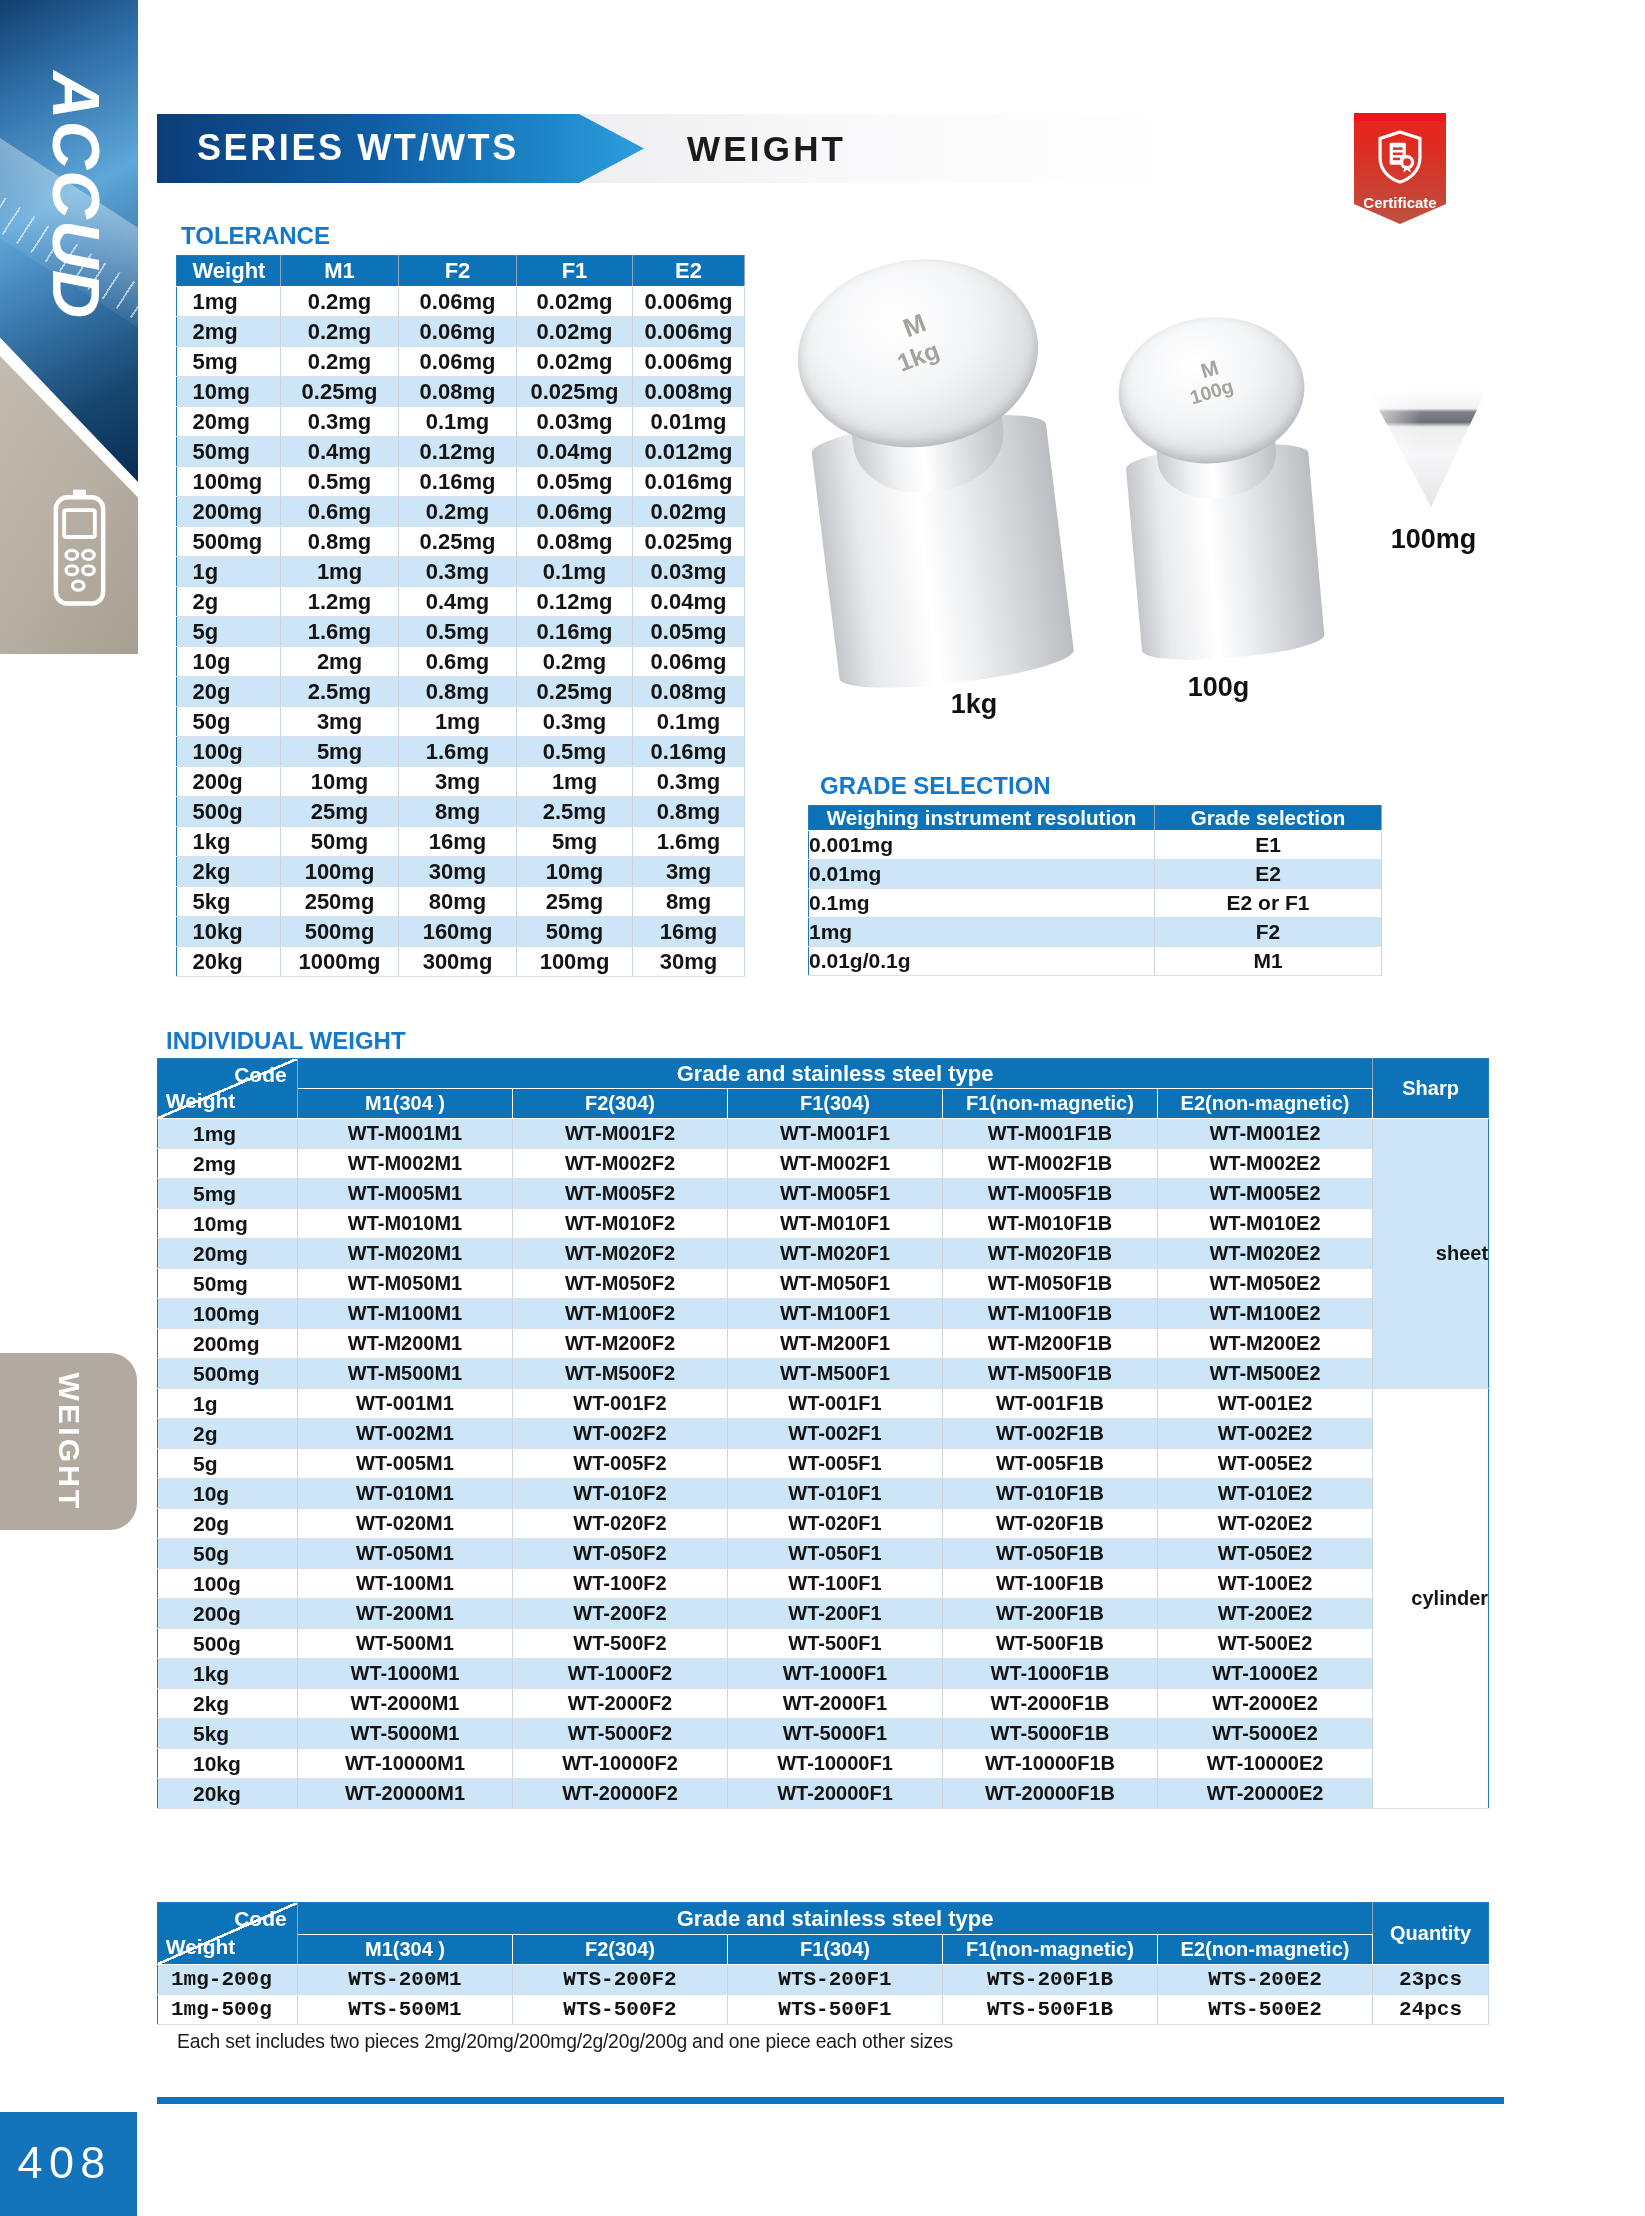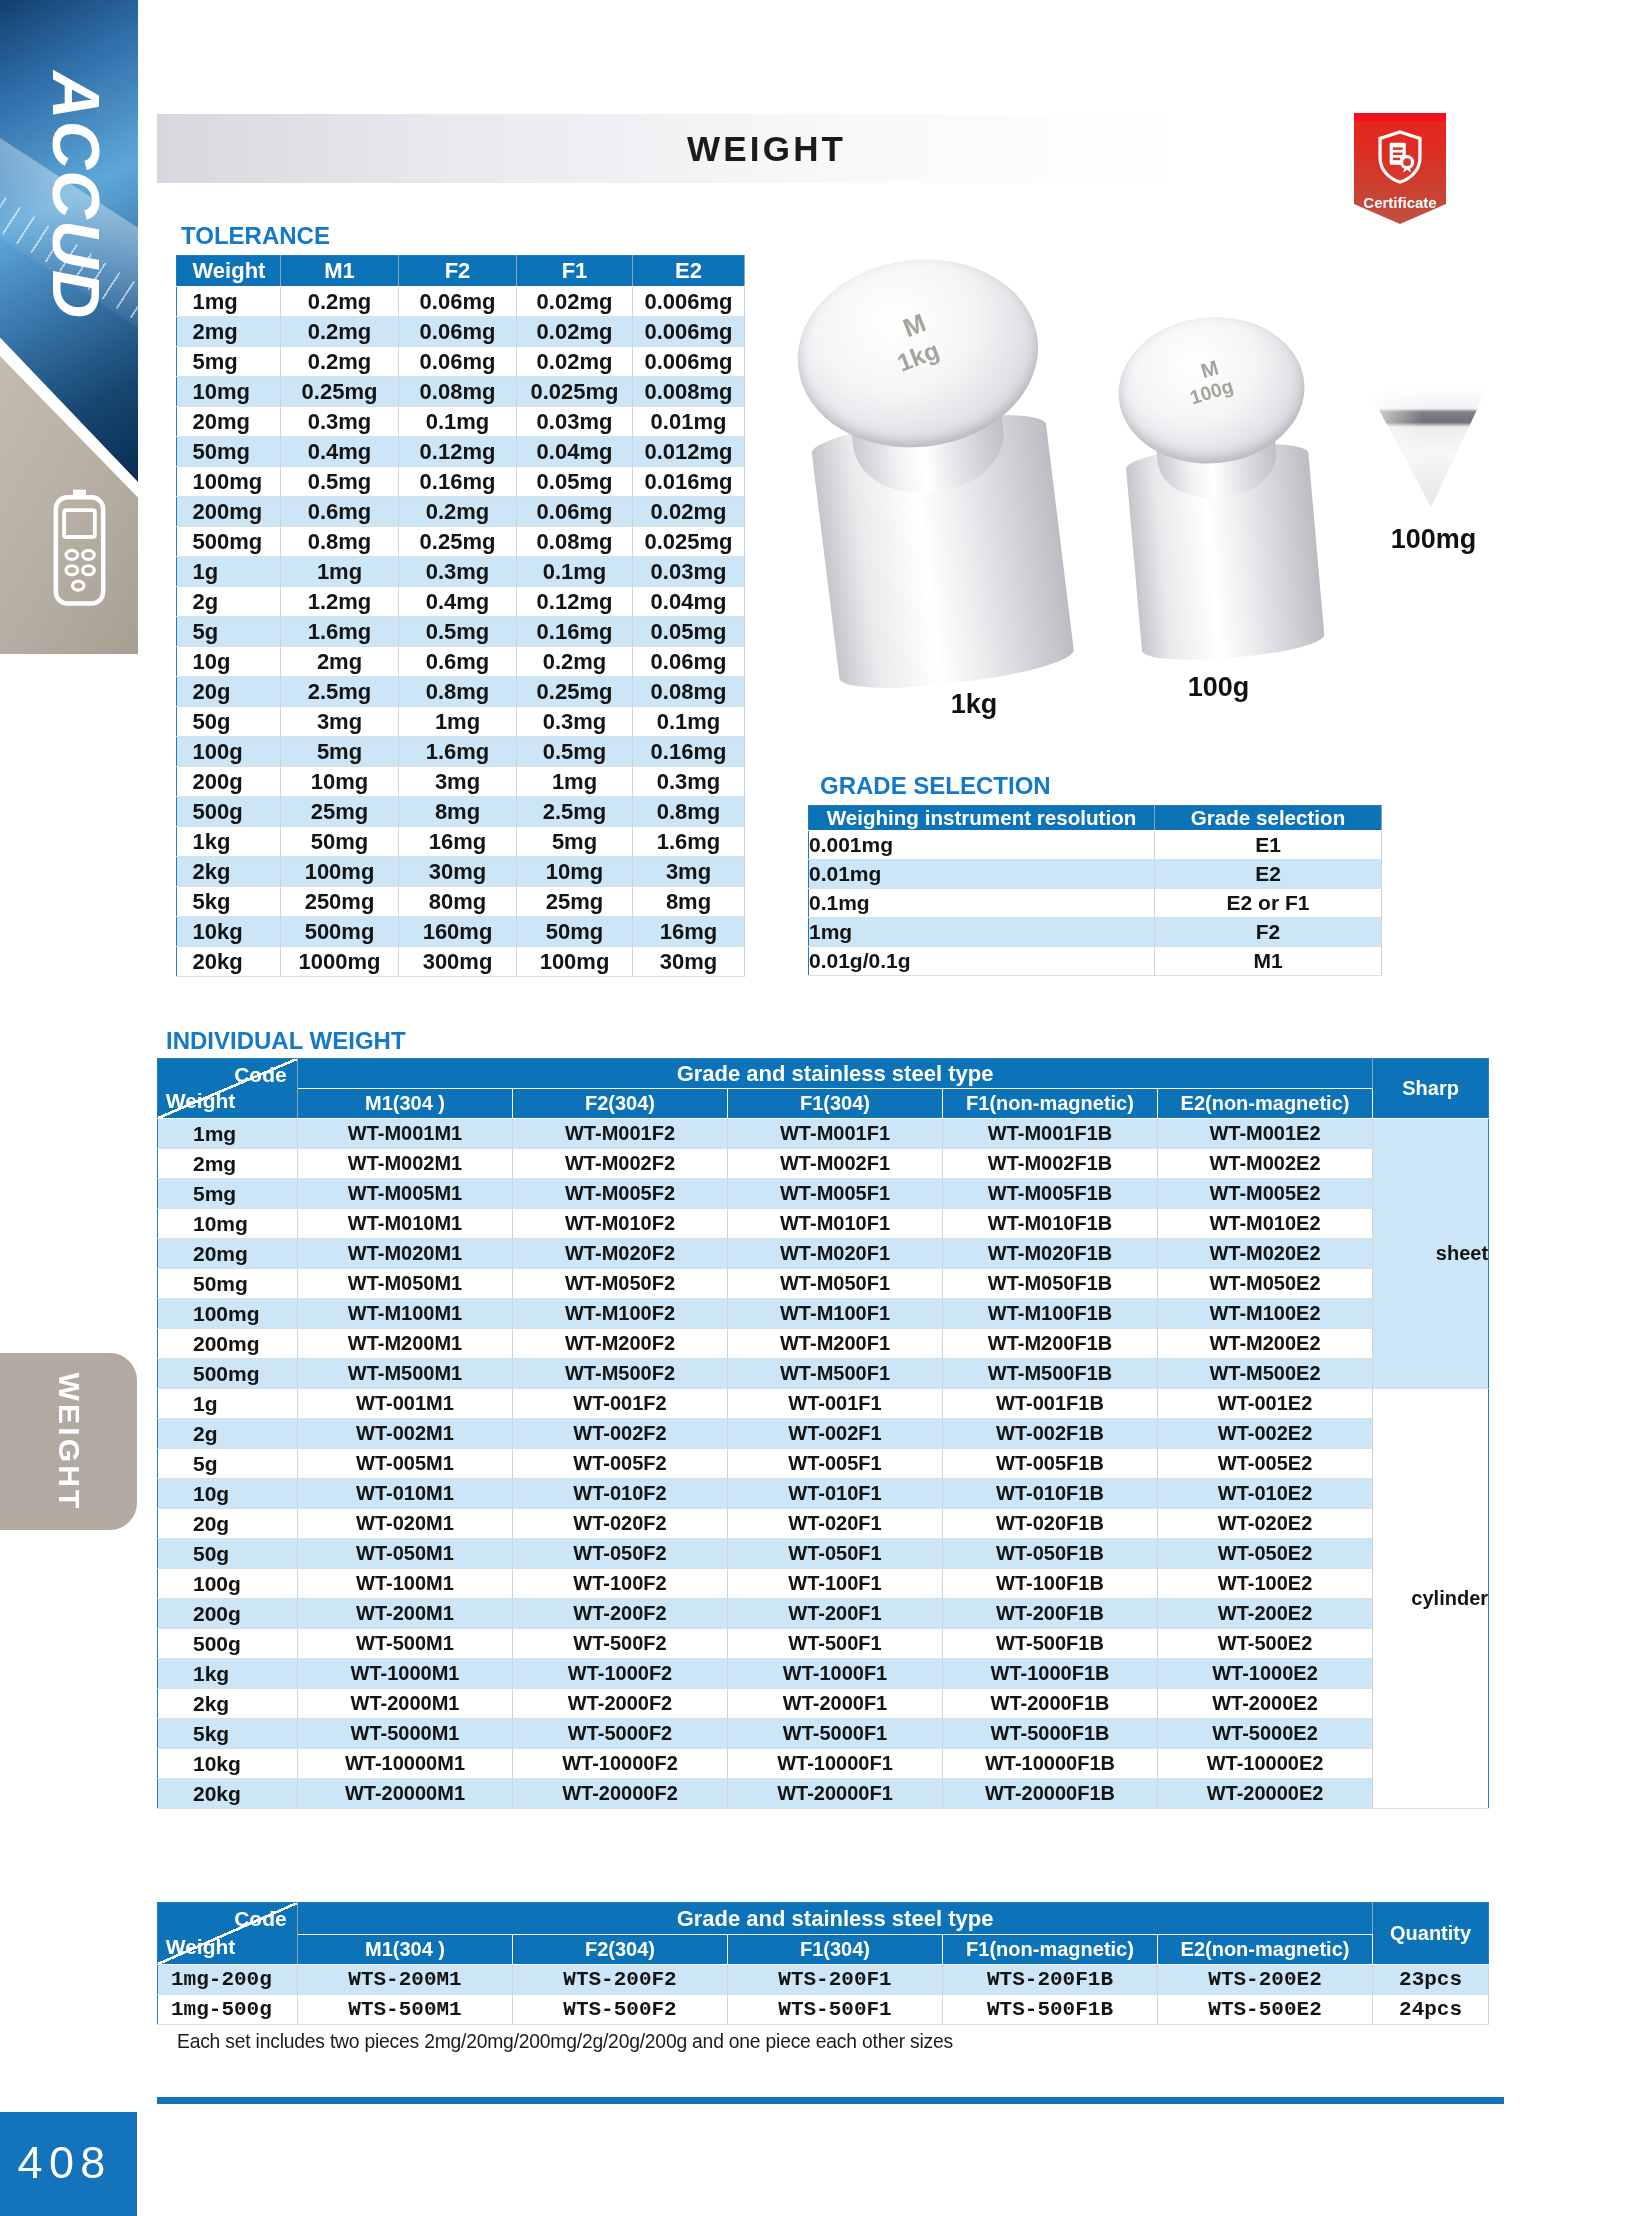--- a/index.html
+++ b/index.html
@@ -139,20 +139,23 @@
     <ellipse cx="41" cy="150" rx="9" ry="7" fill="none" stroke="#fff" stroke-width="5"></ellipse>
   </svg>
   <div class="side-tab">
     <span>WEIGHT</span>
   </div>
   <div class="page-num-box">
     <span>408</span>
   </div>
 
   <div class="banner-gray"></div>
+  <div class="banner-blue">
+    <span>SERIES WT/WTS</span>
+  </div>
   <div class="banner-category">WEIGHT</div>
 
   <div class="cert">
     <div class="strip"></div>
     <svg width="48" height="54" viewBox="0 0 74 84">
       <path d="M37 3 L68 13 V43 C68 63 53 76 37 81 C21 76 6 63 6 43 V13 Z" fill="none" stroke="#fff" stroke-width="5"></path>
       <rect x="21" y="20" width="25" height="34" rx="2" fill="#fff"></rect>
       <rect x="26" y="27" width="15" height="4" fill="#cf3a2b"></rect>
       <rect x="26" y="35" width="15" height="4" fill="#cf3a2b"></rect>
       <rect x="26" y="43" width="11" height="4" fill="#cf3a2b"></rect>

